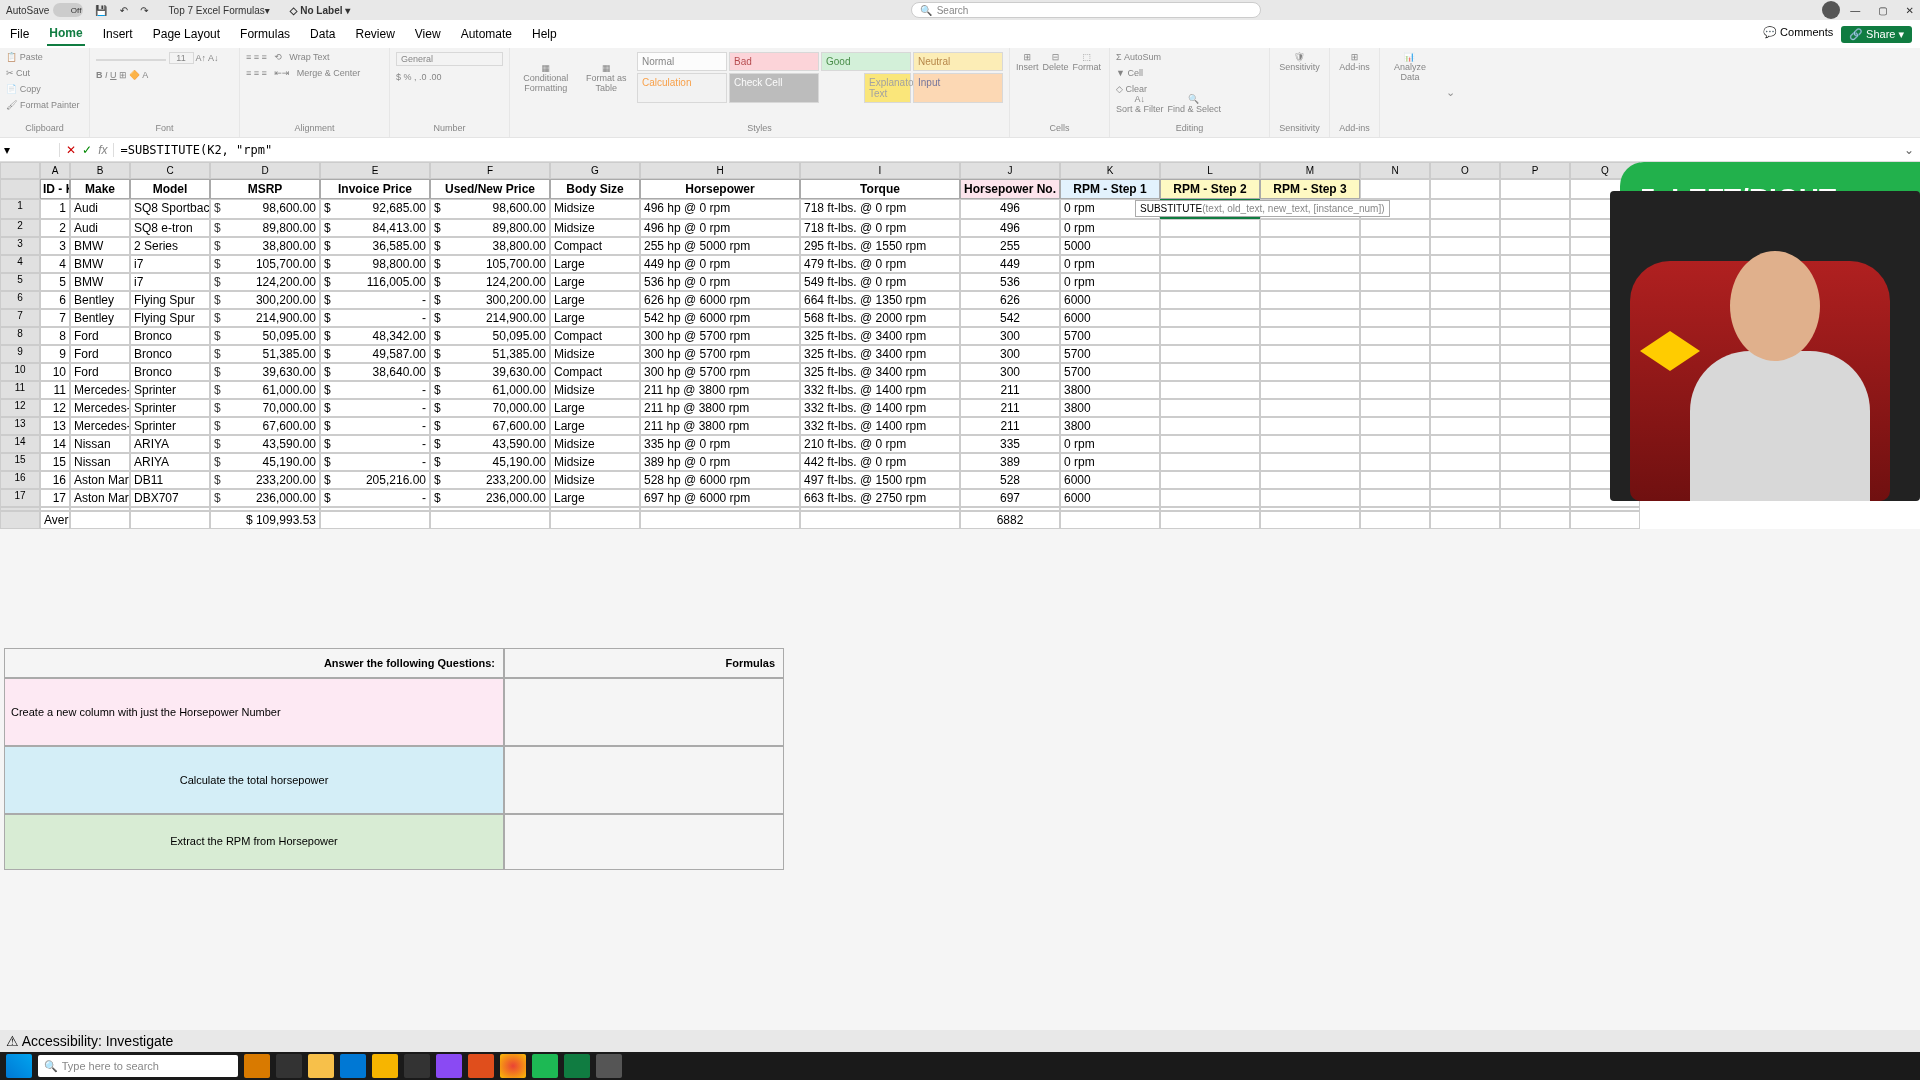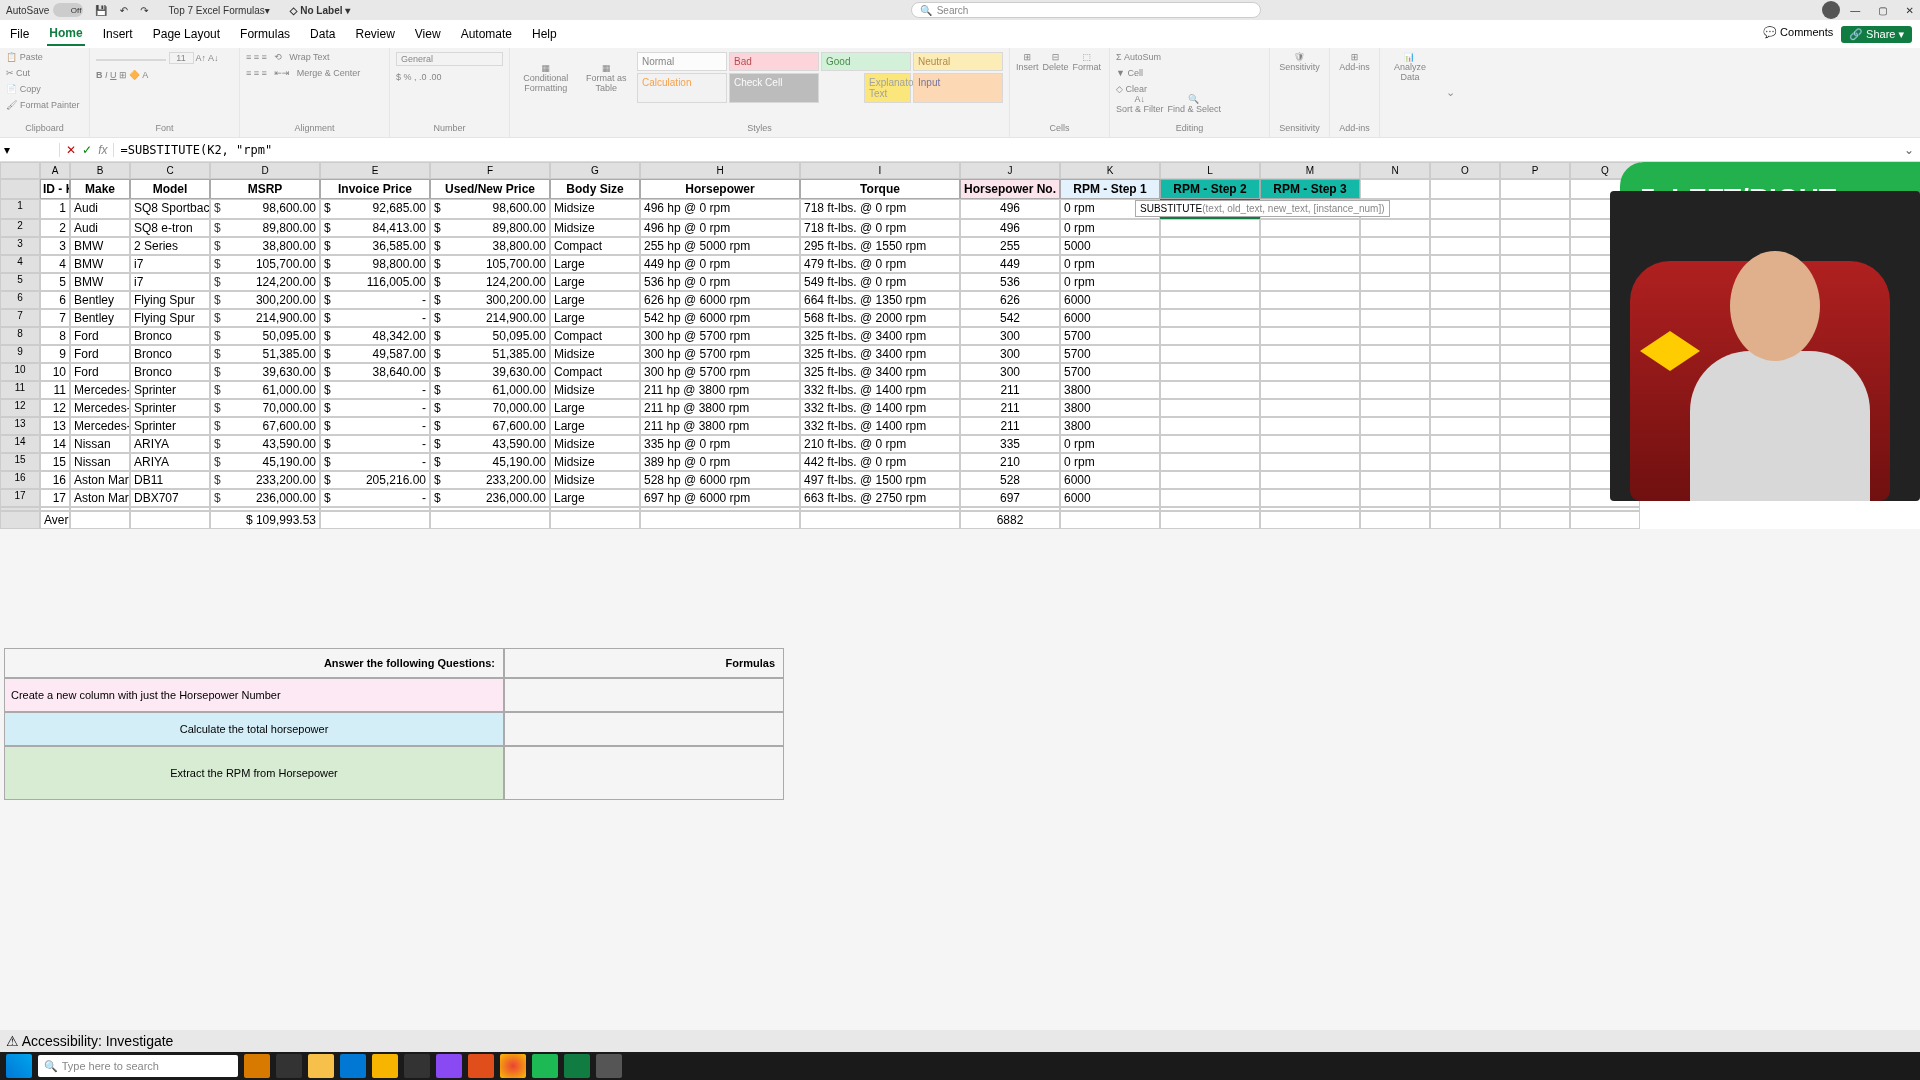--- a/index.html
+++ b/index.html
@@ -51,34 +51,34 @@
 .ch { background: #e0e0e0; border: 1px solid #ccc; text-align: center; font-size: 10px; padding: 2px 0; }
 .rh { background: #e0e0e0; border: 1px solid #ccc; text-align: center; font-size: 10px; }
 .hd { background: #fff; border: 1px solid #aaa; font-weight: 600; text-align: center; padding: 2px; white-space: nowrap; overflow: hidden; }
 .cell { border: 1px solid #ccc; padding: 1px 3px; white-space: nowrap; overflow: hidden; }
 .r { text-align: right; }
 .c { text-align: center; }
 .cell.money::before { content: "$ "; float: left; color: #333; }
 .sel { border: 2px solid #107c41; background: #fff; }
 .hlJ { background: #fce4ec; }
 .hlK { background: #e3f2fd; }
-.hlL { background: #14b8a6; }
+.hlL { background: #fef9c3; }
 
 
 .tooltip { position: absolute; top: 38px; left: 1135px; background: #fff; border: 1px solid #aaa; padding: 2px 4px; font-size: 10px; z-index: 5; white-space: nowrap; }
 
 
 .callout { position: absolute; right: 0; top: 0; width: 300px; background: #22b14c; color: #fff; border-radius: 24px 0 0 24px; padding: 16px 12px 16px 20px; font-size: 24px; font-weight: 700; line-height: 1.5; }
 
 
 .qbox { margin-top: 6px; width: 780px; }
 .qbox .qtitle { display: grid; grid-template-columns: 500px 280px; }
 .qbox .qtitle div { border: 1px solid #aaa; font-weight: 700; text-align: right; padding: 8px; }
 .qbox .qrow { display: grid; grid-template-columns: 500px 280px; }
-.qbox .qrow div { border: 1px solid #aaa; padding: 10px 6px; }
+.qbox .qrow div { border: 1px solid #aaa; padding: 27px 6px; }
 .q1 { background: #fde9f3; }
 .q2 { background: #d4eef7; }
 .q3 { background: #d8ecd4; }
 
 
 .video { position: absolute; right: 0; bottom: 28px; width: 310px; height: 310px; background: #222; border-radius: 4px; overflow: hidden; }
 .video .chair { position: absolute; bottom: 0; left: 20px; width: 260px; height: 240px; background: linear-gradient(#b02020,#701010); border-radius: 40px 40px 10px 10px; }
 .video .head { position: absolute; bottom: 140px; left: 120px; width: 90px; height: 110px; background: #e0b08c; border-radius: 50%; }
 .video .shirt { position: absolute; bottom: 0; left: 80px; width: 180px; height: 150px; background: #d8d8d8; border-radius: 60px 60px 0 0; }
 .video .logo { position: absolute; bottom: 130px; left: 30px; width: 60px; height: 40px; background: #ffcc00; clip-path: polygon(50% 0, 100% 50%, 50% 100%, 0 50%); }
@@ -529,21 +529,21 @@
       <div class="rh">15</div>
       <div class="cell r">15</div>
       <div class="cell">Nissan</div>
       <div class="cell">ARIYA</div>
       <div class="cell r money">45,190.00</div>
       <div class="cell r"><span style="float:left">$</span>-</div>
       <div class="cell r"><span style="float:left">$</span>45,190.00</div>
       <div class="cell">Midsize</div>
       <div class="cell">389 hp @ 0 rpm</div>
       <div class="cell">442 ft-lbs. @ 0 rpm</div>
-      <div class="cell c">210</div>
+      <div class="cell c">389</div>
       <div class="cell">0 rpm</div>
       <div class="cell"></div>
       <div class="cell"></div>
       <div class="cell"></div>
       <div class="cell"></div>
       <div class="cell"></div>
       <div class="cell"></div>
       <div class="rh">16</div>
       <div class="cell r">16</div>
       <div class="cell">Aston Mart</div>

